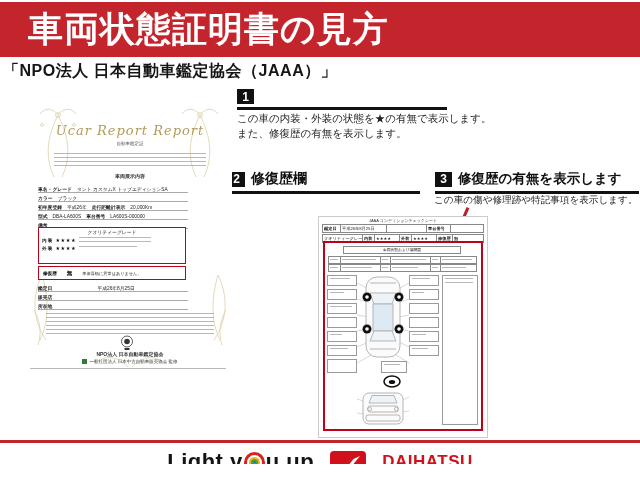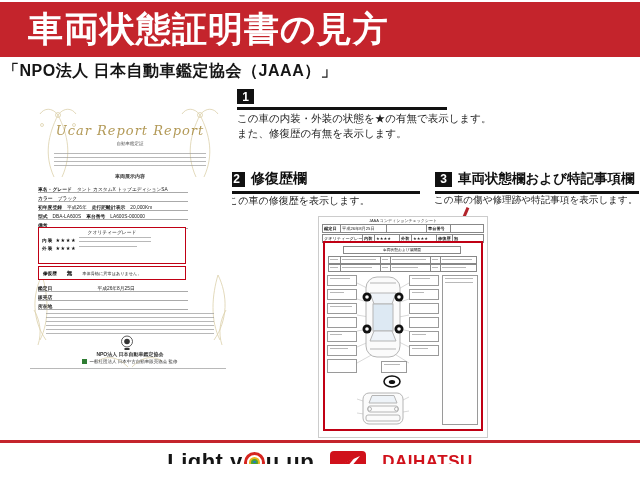--- a/index.html
+++ b/index.html
@@ -82,25 +82,24 @@
   <div class="abs sec-h" style="left:237px;top:89px;width:210px;">
     <span class="sec-num">1</span>
   </div>
   <div class="abs body-t" style="left:237px;top:112px;font-size:10.5px;">この車の内装・外装の状態を★の有無で表示します。</div>
   <div class="abs body-t" style="left:237px;top:127px;font-size:10.5px;">また、修復歴の有無を表示します。</div>
 
   <div class="abs sec-h" style="left:228px;top:170px;width:192px;">
     <span class="sec-num">2</span>
     <span class="sec-t">修復歴欄</span>
   </div>
-  <div class="abs body-t" style="left:228px;top:194px;font-size:10px;">この車の修復歴を表示します。</div>
 
   <div class="abs sec-h" style="left:435px;top:170px;width:204px;">
     <span class="sec-num">3</span>
-    <span class="sec-t" style="font-size:13.5px;">車両状態欄および特記事項欄</span>
+    <span class="sec-t" style="font-size:13.5px;">修復歴の有無を表示します</span>
   </div>
   <div class="abs body-t" style="left:434px;top:194px;font-size:9.6px;">この車の傷や修理跡や特記事項を表示します。</div>
 
   <div class="abs redline" style="left:183px;top:229.5px;width:118px;transform:rotate(-67.1deg);"></div>
   <div class="abs redline" style="left:187px;top:262.5px;width:67px;transform:rotate(-50.4deg);"></div>
   <div class="abs redline" style="left:453px;top:240.5px;width:38px;transform:rotate(-66.8deg);"></div>
 
   <div class="abs cert">
 
     <svg class="abs" style="left:0;top:0;" width="204" height="272" viewBox="0 0 204 272">

